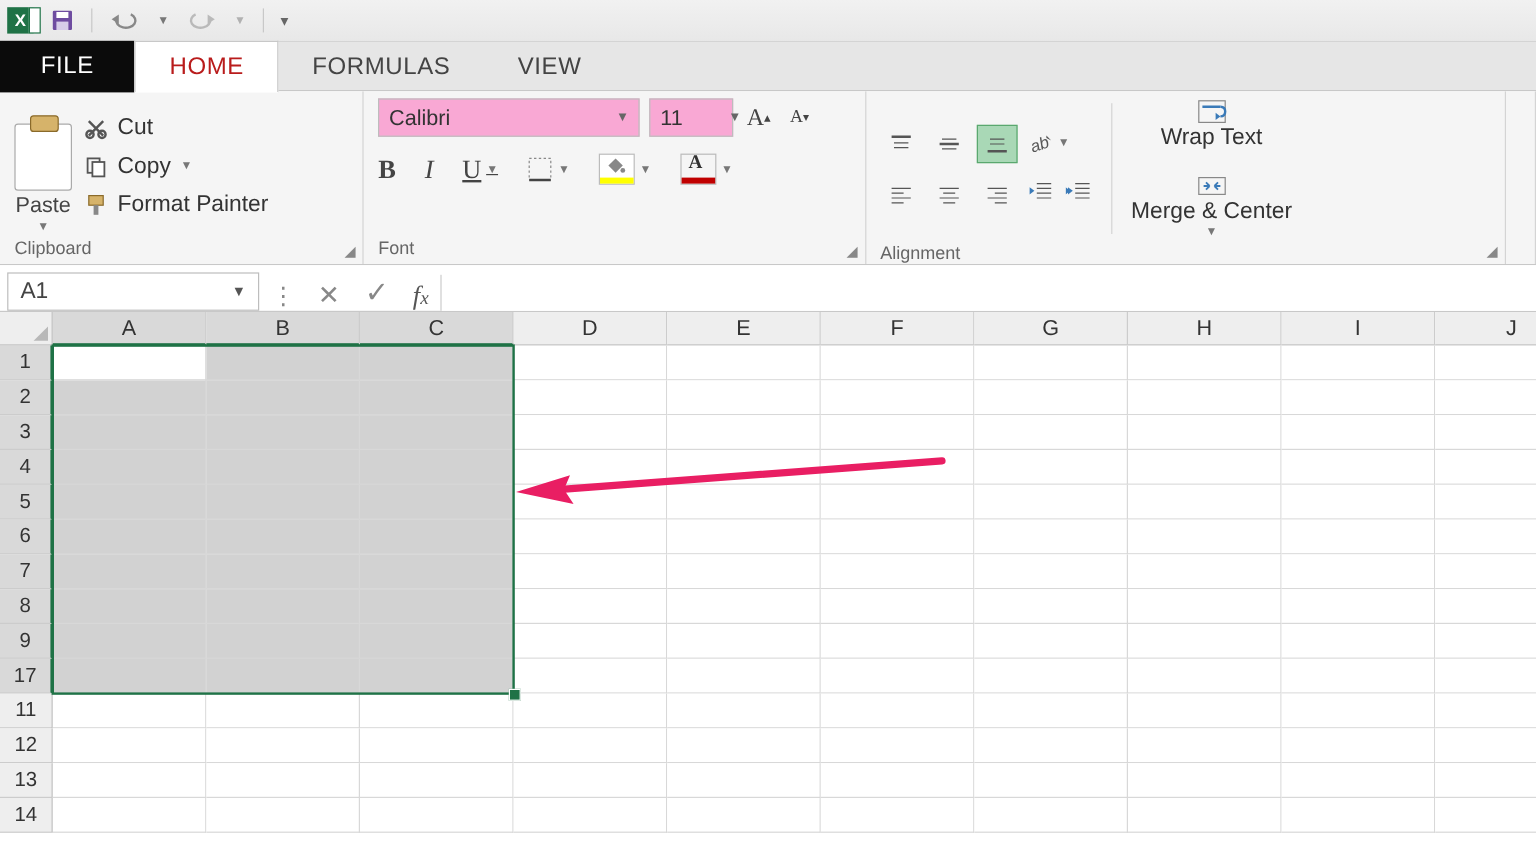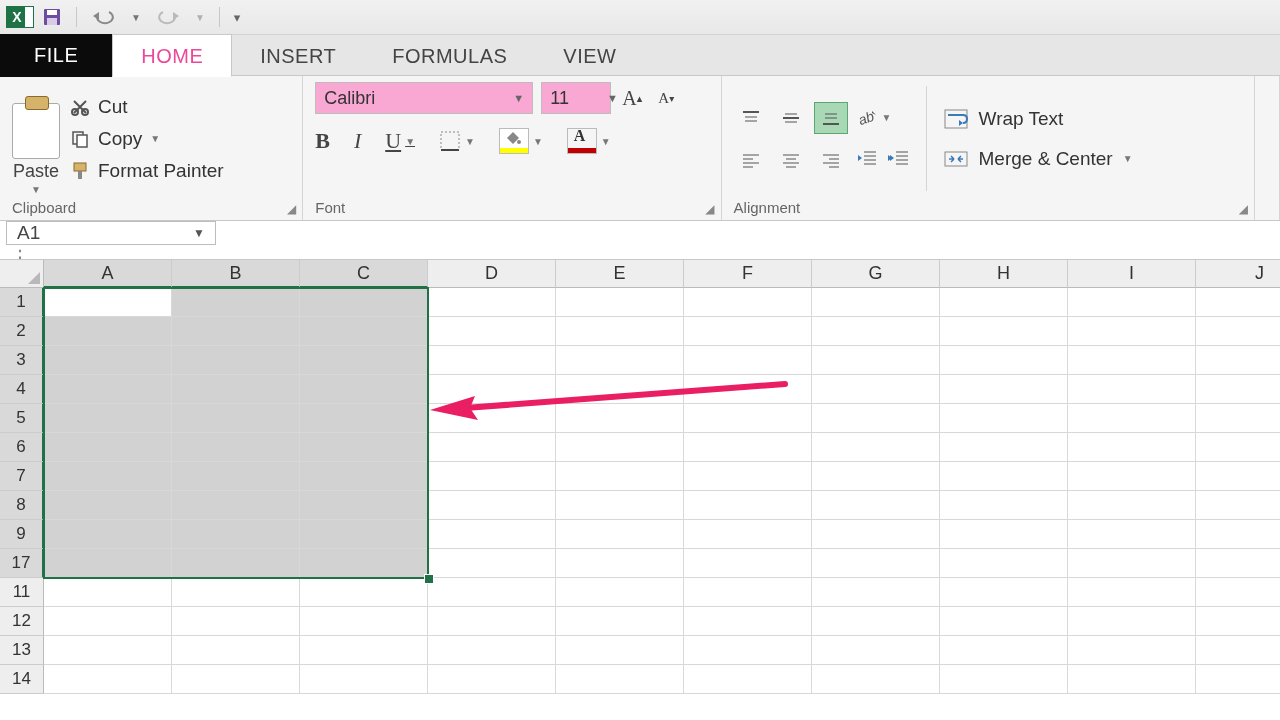--- a/index.html
+++ b/index.html
@@ -5,21 +5,21 @@
   html,body{margin:0;padding:0;font-family:"Segoe UI",Arial,sans-serif;background:#fff;width:1280px;height:720px;overflow:hidden;color:#444;}
   .qat{height:34px;background:linear-gradient(#f1f1f1,#e8e8e8);display:flex;align-items:center;padding:0 6px;gap:14px;border-bottom:1px solid #d4d4d4;}
   .excel-logo{width:22px;height:22px;background:#1f7246;display:flex;align-items:center;justify-content:center;position:relative;}
   .excel-logo::before{content:"X";color:#fff;font-weight:bold;font-size:14px;}
   .excel-logo::after{content:"";position:absolute;right:-6px;top:0;width:10px;height:22px;background:#fff;border:1px solid #1f7246;box-sizing:border-box;}
   .qat svg{display:block;}
   .qat .sep{width:1px;height:20px;background:#c8c8c8;}
   .tabs{height:40px;display:flex;align-items:center;background:#e6e6e6;border-bottom:1px solid #c8c8c8;padding-left:0;}
   .tab{padding:10px 28px 8px;font-size:20px;color:#444;cursor:pointer;letter-spacing:0.5px;}
   .tab.file{background:#0b0b0b;color:#fff;padding:10px 34px 10px;}
-  .tab.active{background:#fff;color:#ec4899;border:1px solid #c8c8c8;border-bottom:1px solid #fff;margin-bottom:-1px;}
+  .tab.active{background:#fff;color:#b91c1c;border:1px solid #c8c8c8;border-bottom:1px solid #fff;margin-bottom:-1px;}
   .ribbon{height:144px;background:#f5f5f5;border-bottom:1px solid #c8c8c8;display:flex;overflow:hidden;}
   .group{border-right:1px solid #d4d4d4;display:flex;flex-direction:column;justify-content:space-between;padding:6px 12px 2px;position:relative;}
   .group-title{font-size:15px;color:#666;text-align:left;padding:4px 0 2px;}
   .group-title .dlg{position:absolute;right:6px;bottom:4px;font-size:12px;color:#888;}
   .grp-body{display:flex;gap:10px;flex:1;}
   .paste-big{display:flex;flex-direction:column;align-items:center;gap:2px;font-size:18px;color:#444;cursor:pointer;justify-content:flex-end;}
   .paste-big .ic{width:46px;height:54px;border:1px solid #aaa;background:#fff;position:relative;border-radius:3px;}
   .paste-big .ic::before{content:"";position:absolute;top:-8px;left:12px;width:22px;height:12px;background:#d6b36a;border:1px solid #8a6a2a;border-radius:3px;}
   .clip-list{display:flex;flex-direction:column;gap:10px;justify-content:center;}
   .clip-item{display:flex;align-items:center;gap:8px;font-size:19px;color:#333;cursor:pointer;}
@@ -38,22 +38,22 @@
   .swatch{width:28px;height:24px;border:1px solid #bbb;display:inline-block;position:relative;cursor:pointer;}
   .swatch.fill{background:#fff;}
   .swatch.fc::after{content:"A";position:absolute;left:6px;top:-2px;font:bold 16px serif;color:#333;}
   .swatch .bar{position:absolute;left:0;right:0;bottom:0;height:5px;}
   .align-grid{display:grid;grid-template-columns:repeat(3,34px);grid-template-rows:repeat(2,32px);gap:6px;}
   .al{border:0;background:transparent;cursor:pointer;display:flex;align-items:center;justify-content:center;}
   .al.active{background:#a9d8b6;border:1px solid #5aa86f;}
   .al svg{display:block;}
   .indent{display:flex;gap:10px;align-items:center;}
   .wrap-merge{display:flex;flex-direction:column;gap:18px;justify-content:center;}
-  .wm-item{display:flex;align-items:center;gap:10px;font-size:19px;cursor:pointer;color:#333;}
-  .namebox-bar{height:38px;border-bottom:1px solid #c8c8c8;display:flex;align-items:flex-start;background:#fff;flex-direction:column;}
+  .wm-item{display:flex;align-items:center;font-size:19px;cursor:pointer;color:#333;flex-direction:column;}
+  .namebox-bar{height:38px;border-bottom:1px solid #c8c8c8;display:flex;align-items:flex-end;background:#fff;}
   .namebox{width:188px;height:30px;border:1px solid #bdbdbd;margin-left:6px;display:flex;align-items:center;padding:0 10px;font-size:19px;background:#fff;}
   .namebox .dd{margin-left:auto;font-size:12px;color:#555;}
   .nb-sep{width:18px;text-align:center;color:#888;font-size:20px;margin:0 10px;}
   .fx-btn{width:40px;display:flex;align-items:center;justify-content:center;color:#888;cursor:pointer;}
   .fx-label{font:italic 22px "Times New Roman",serif;color:#555;margin:0 10px;}
   .formula-input{flex:1;height:30px;border:0;border-left:1px solid #ccc;padding:0 8px;font-size:18px;outline:none;}
   .sheet{position:relative;}
   .corner{position:absolute;left:0;top:0;width:44px;height:28px;background:#eee;border-right:1px solid #bbb;border-bottom:1px solid #bbb;box-sizing:border-box;}
   .corner::after{content:"";position:absolute;right:3px;bottom:3px;border-left:12px solid transparent;border-bottom:12px solid #b8b8b8;}
   .col-headers{position:absolute;left:44px;top:0;right:0;height:28px;display:flex;}
@@ -98,21 +98,20 @@
       </svg>
   </div>
   <span class="tiny-dd" style="opacity:.5">▼</span>
   <div class="sep"></div>
   <span class="tiny-dd" style="font-size:13px;color:#666">▾</span>
 </div>
 
 <div class="tabs">
   <div class="tab file">FILE</div>
   <div class="tab active">HOME</div>
-  <div class="tab">INSERT</div>
   <div class="tab">FORMULAS</div>
   <div class="tab">VIEW</div>
 </div>
 
 <div class="ribbon">
 
   <div class="group" style="width:290px">
     <div class="grp-body">
       <div class="paste-big">
         <div class="ic"></div>

